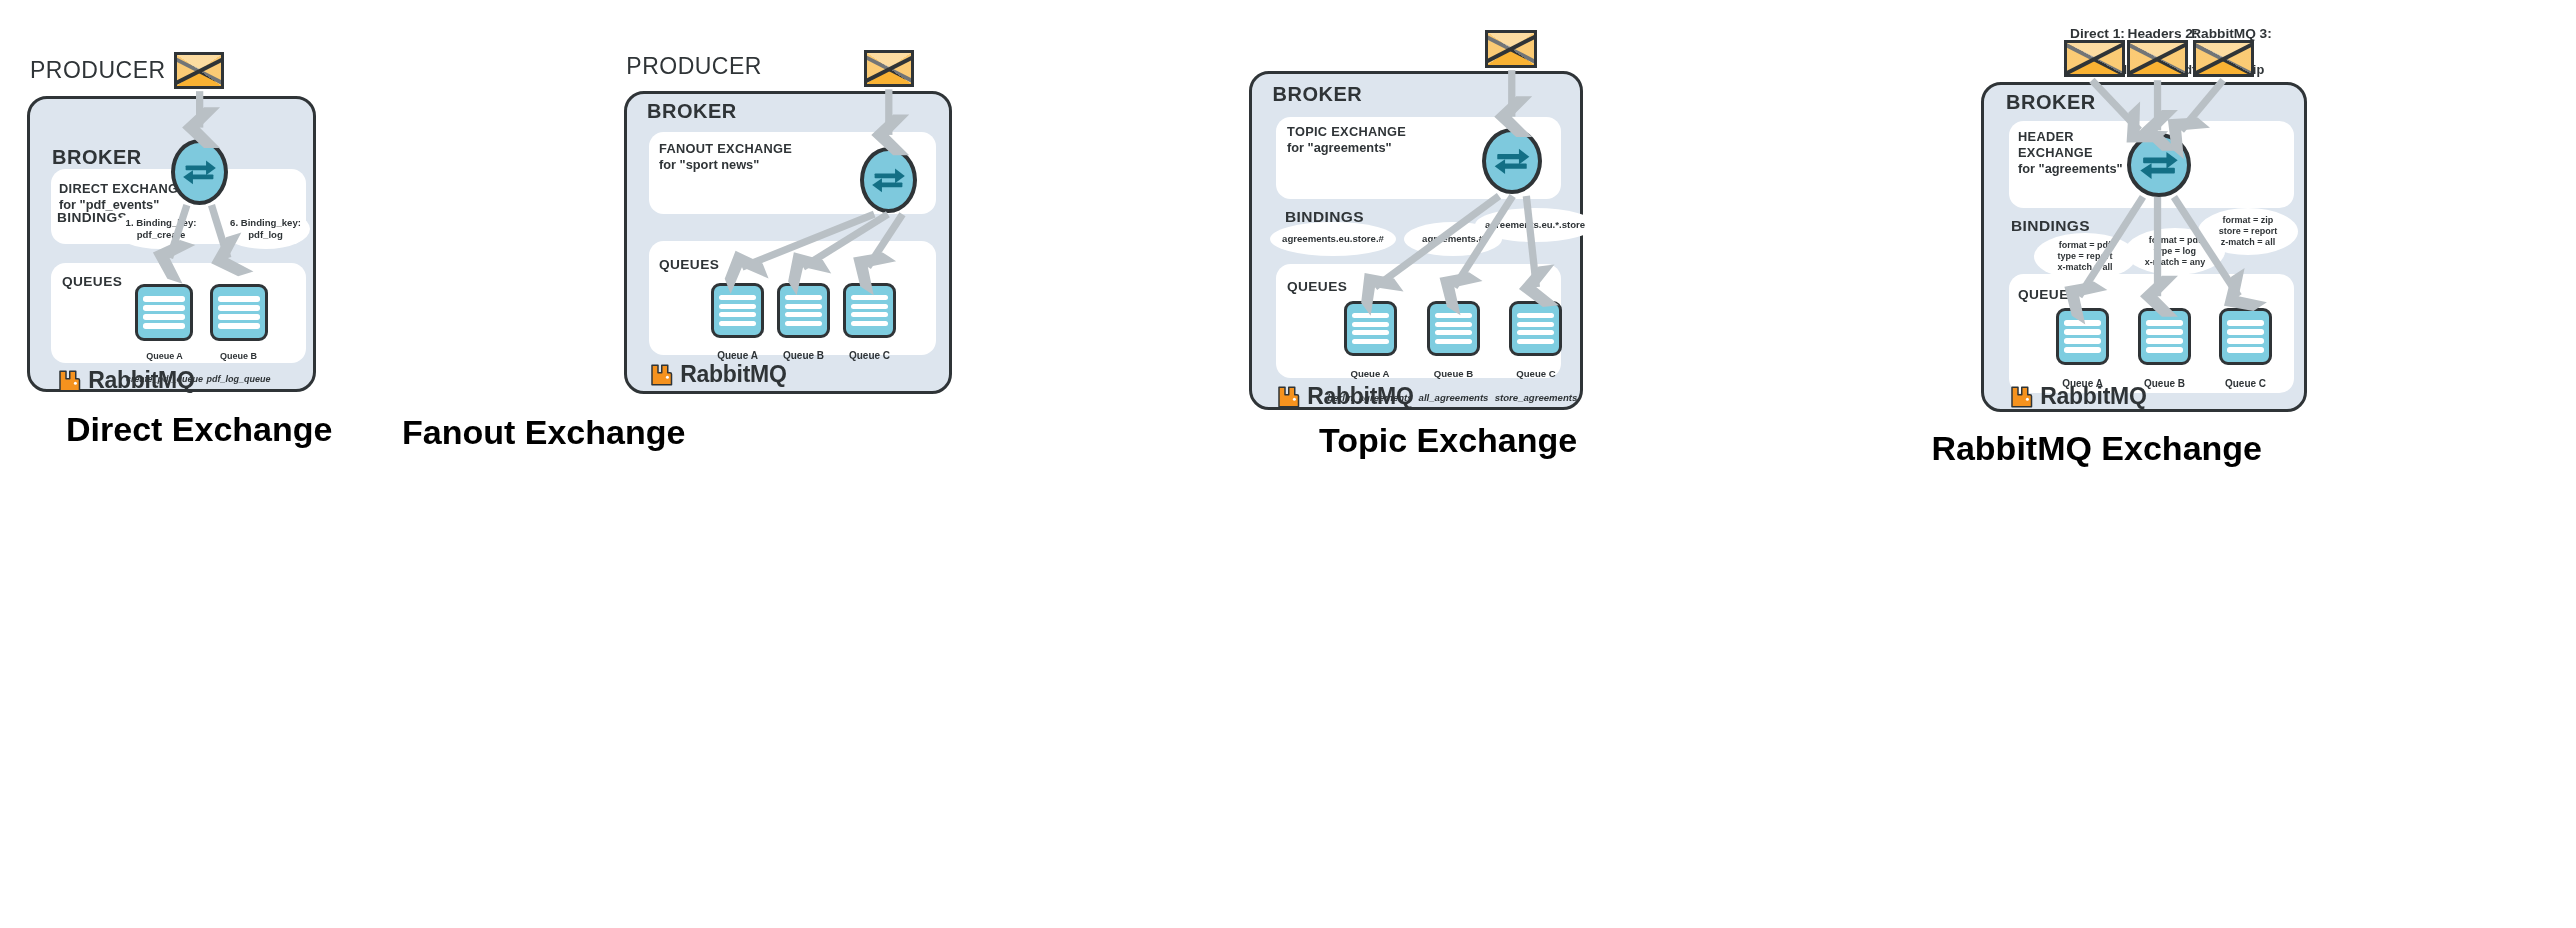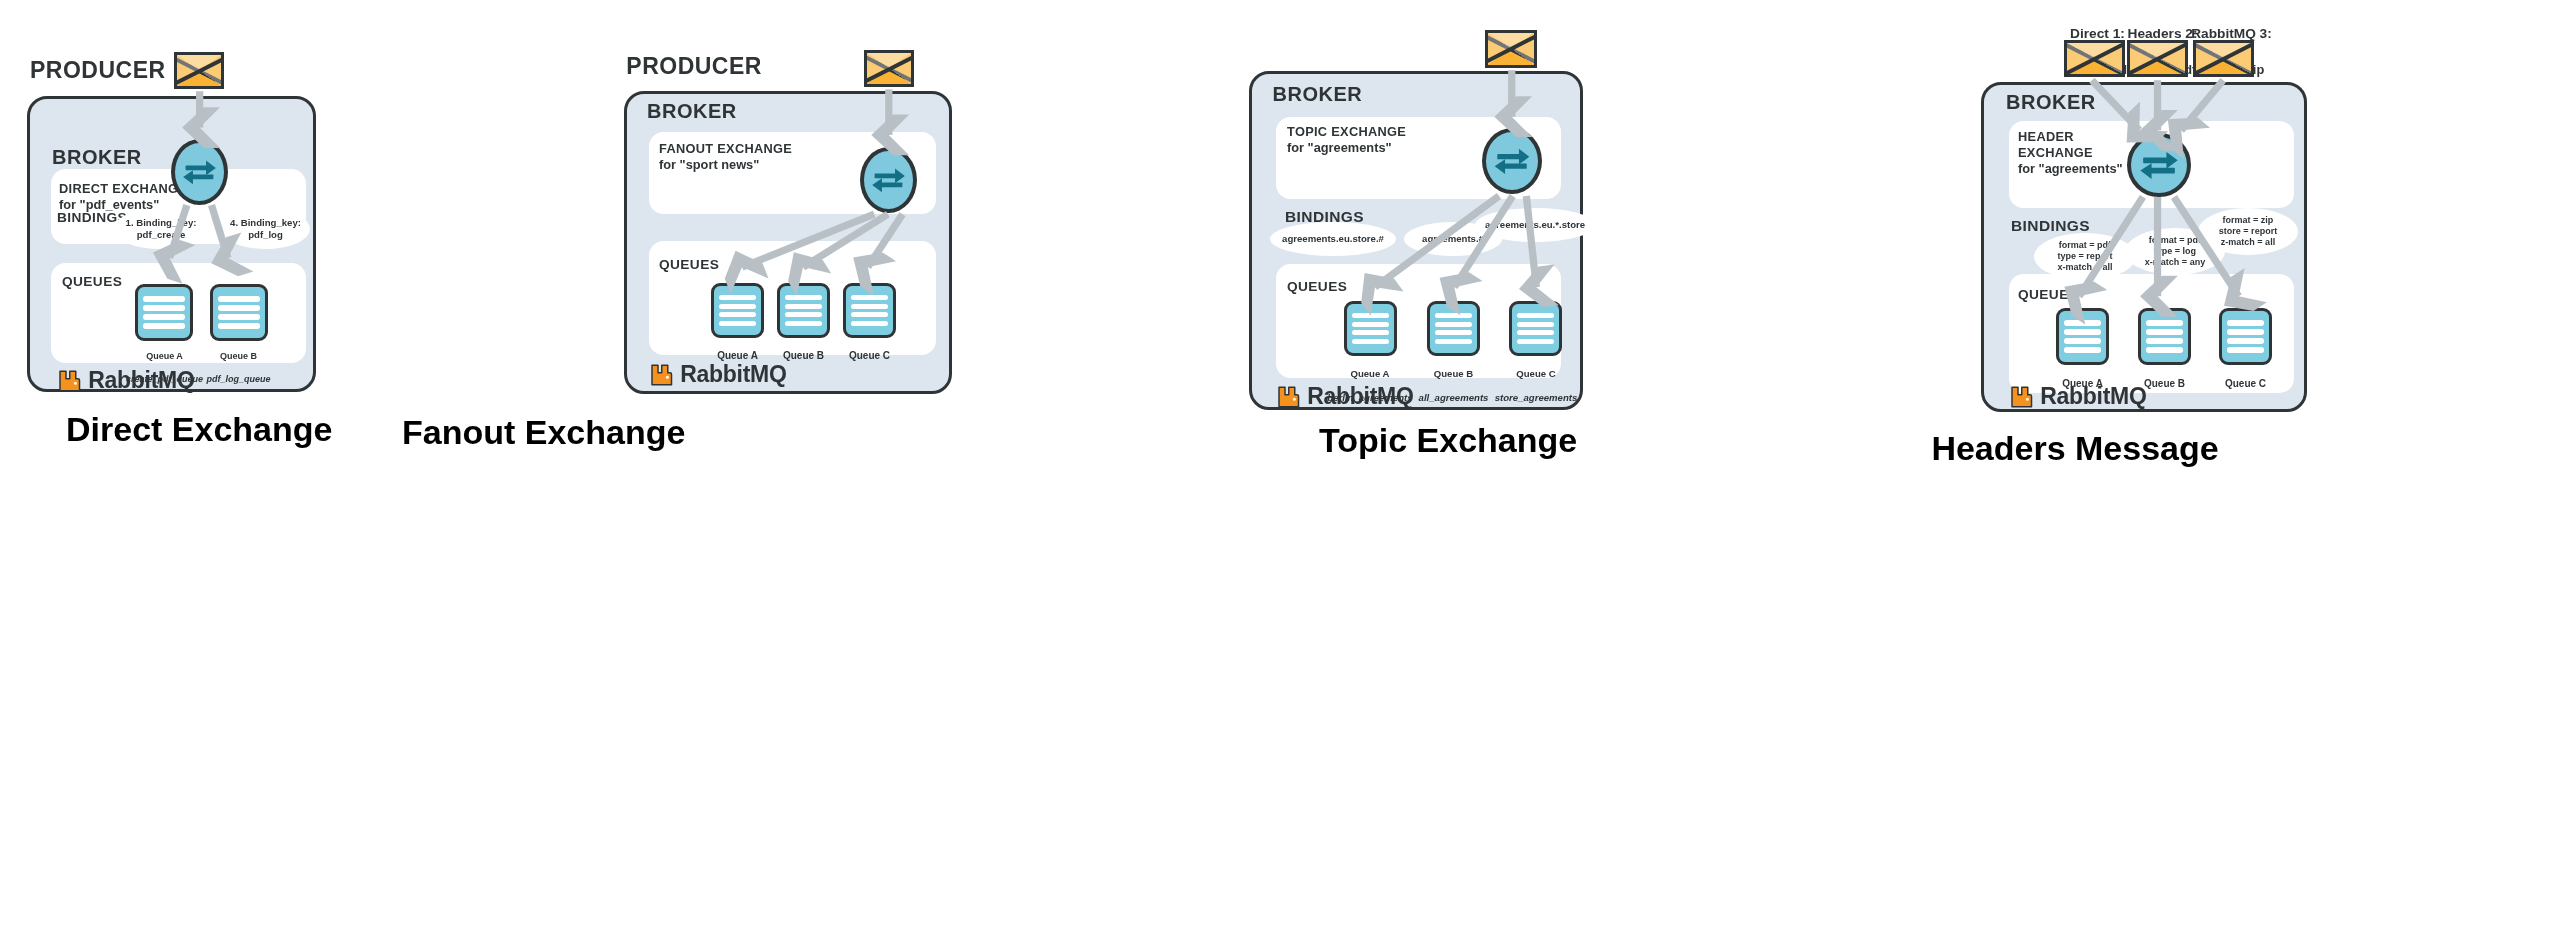--- a/index.html
+++ b/index.html
@@ -18,21 +18,21 @@
     box-sizing:border-box;
   }
   .broker-label{
     position:absolute;
     font-weight:bold;
     letter-spacing:0.5px;
     color:#2f3437;
   }
   .producer-label{
     position:absolute;
-    font-weight:bold;
+    font-weight:normal;
     letter-spacing:0.5px;
     color:#2f3437;
     white-space:nowrap;
   }
   
   .envelope{position:absolute;}
   .envelope .env-body{
     width:100%;height:100%;
     background:#f9b233;
     border:3.6px solid #2f3437;
@@ -182,21 +182,21 @@
         <rect x="17" y="33" width="30" height="6" rx="1"></rect>
         <polygon points="22,28 10,36 22,45"></polygon>
       </g>
     </svg>
   </div>
 
   <div class="bindings-label" style="left:57px;top:210px;font-size:13.7px;">BINDINGS</div>
 
   <div class="bubble tail-right" style="left:113px;top:209px;width:96px;height:40px;font-size:9.6px;">1. Binding_key:
 pdf_create</div>
-  <div class="bubble tail-left" style="left:221px;top:209px;width:89px;height:40px;font-size:9.6px;">4. Binding_key:
+  <div class="bubble tail-left" style="left:221px;top:209px;width:89px;height:40px;font-size:9.6px;">6. Binding_key:
 pdf_log</div>
 
   <div class="queues-card" style="left:51px;top:263px;width:255px;height:100px;"></div>
   <div class="queues-label" style="left:62px;top:274px;font-size:13.7px;">QUEUES</div>
 
   <div class="queue" style="left:135px;top:284px;width:58px;height:57px;">
     <div class="row"></div>
       <div class="row"></div>
       <div class="row"></div>
       <div class="row"></div>
@@ -549,15 +549,15 @@
     <g stroke="#b9c0c5" stroke-width="8" fill="none" marker-end="url(#ah4)">
       <line x1="194" y1="88" x2="246" y2="143"></line>
       <line x1="266" y1="88" x2="266" y2="143"></line>
       <line x1="338" y1="88" x2="292" y2="143"></line>
       <line x1="250" y1="216" x2="180" y2="325"></line>
       <line x1="266" y1="216" x2="266" y2="325"></line>
       <line x1="284" y1="216" x2="355" y2="325"></line>
     </g>
   </svg>
 
-  <div class="panel-title" style="left:16.4px;top:429px;font-size:34px;">Headers Message</div>
+  <div class="panel-title" style="left:16.4px;top:429px;font-size:34px;">RabbitMQ Exchange</div>
 </div>
 
 
 </body></html>

